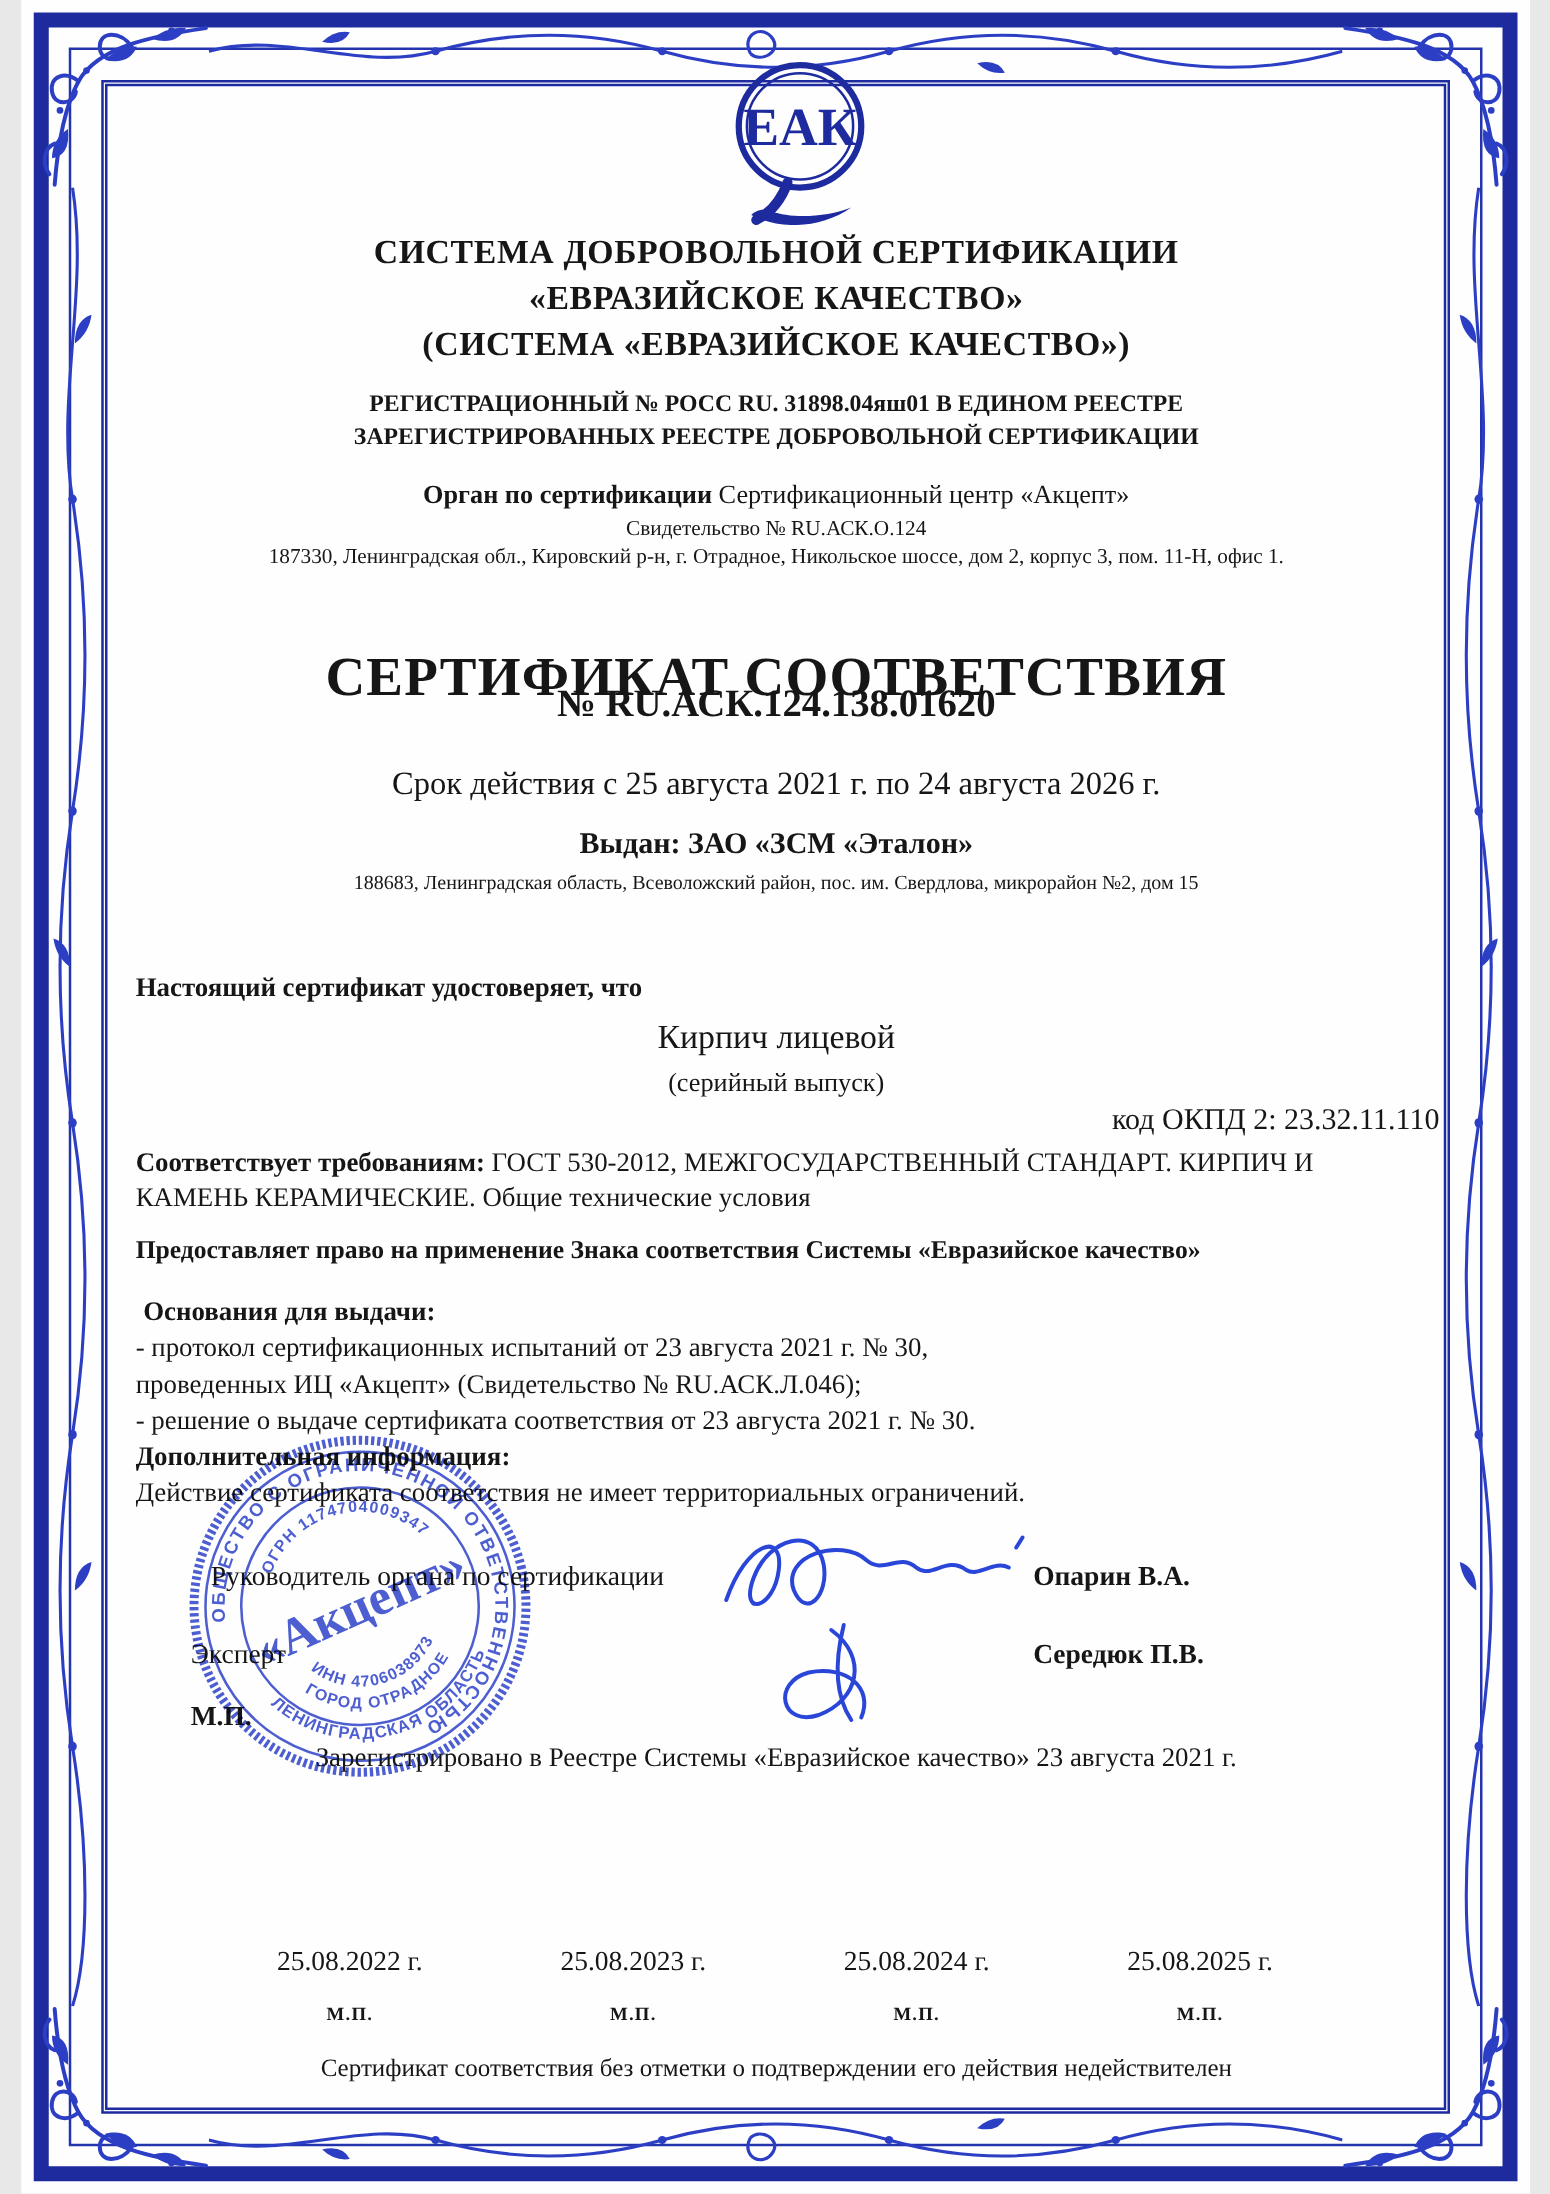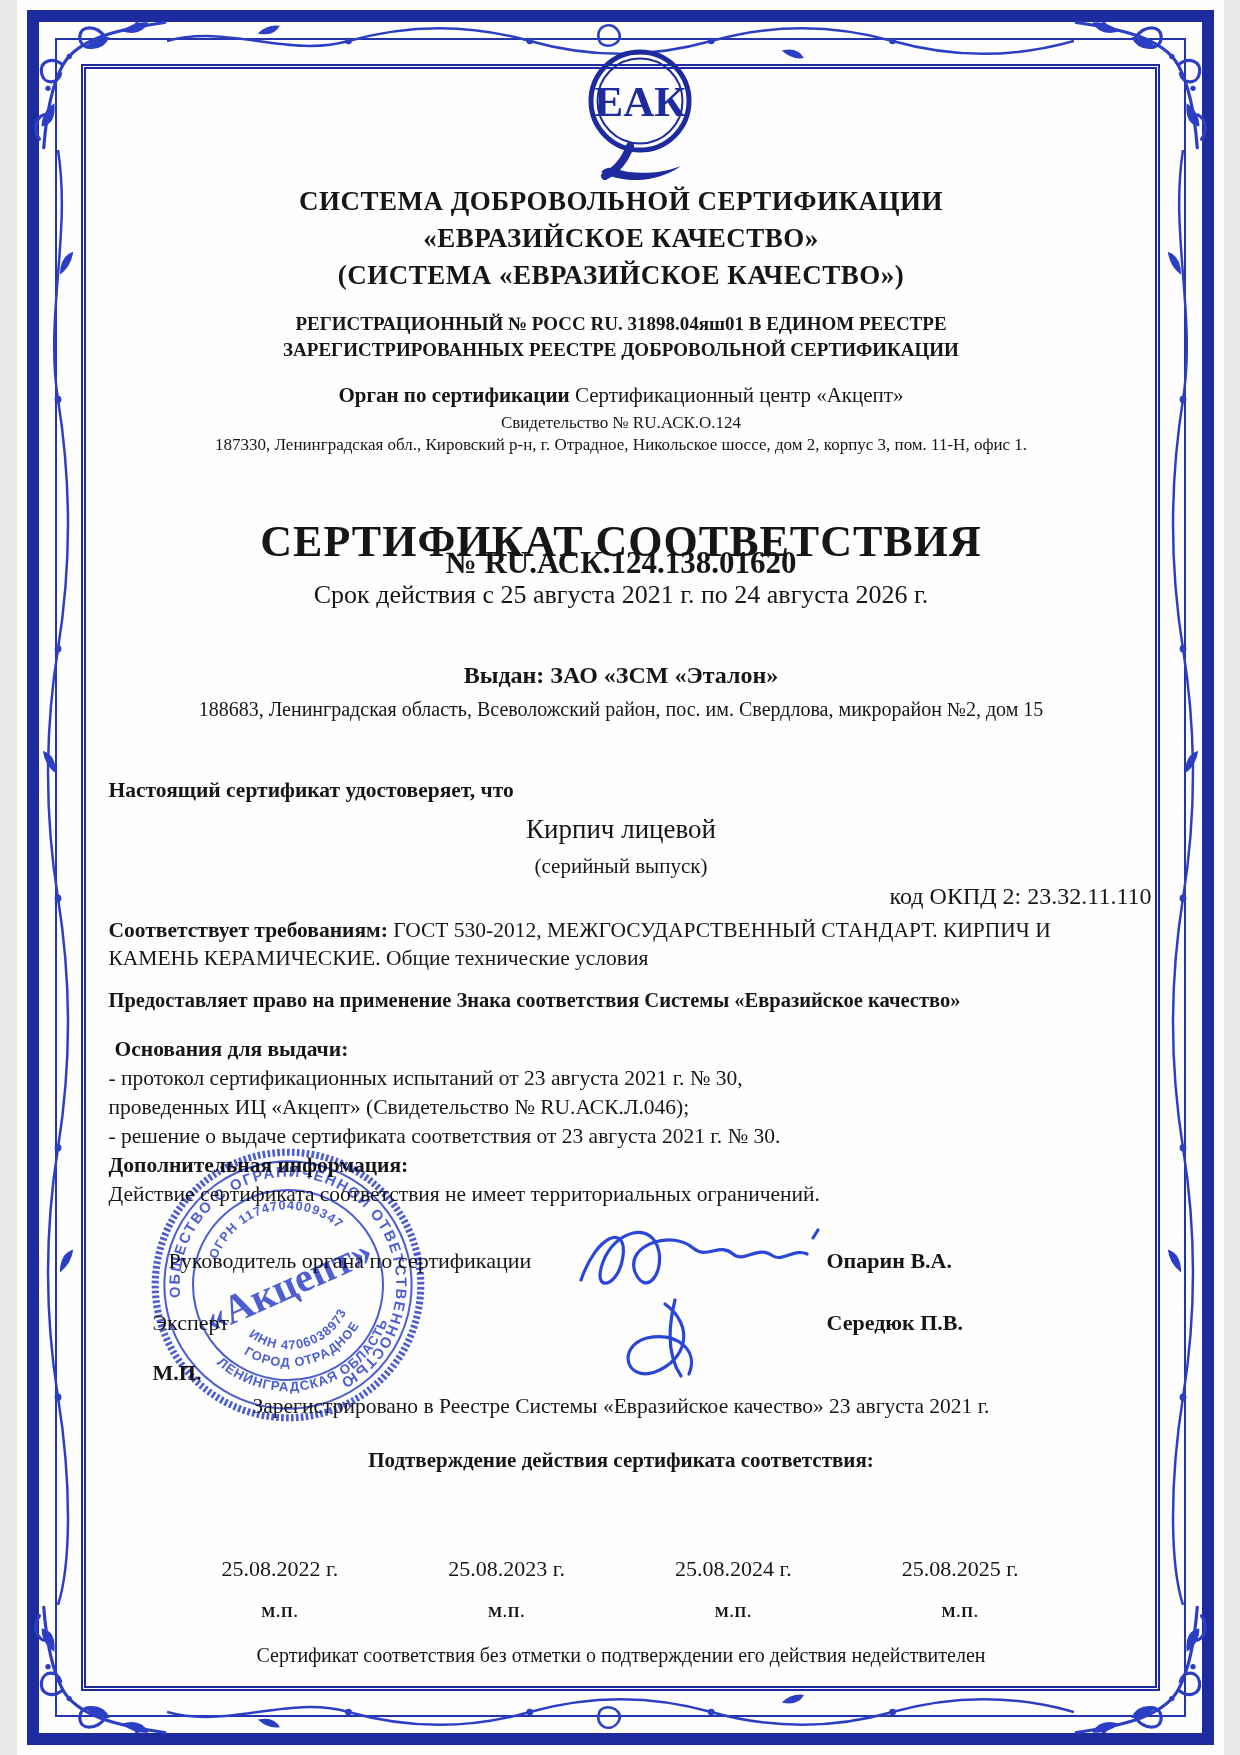--- a/index.html
+++ b/index.html
@@ -36,21 +36,21 @@
   .logo svg{width:100%;height:100%;display:block;}
   
   .t-title{font-size:27px;font-weight:700;line-height:37px;letter-spacing:.5px;}
   .t-reg{font-size:19px;font-weight:700;line-height:26px;}
   .t-organ{font-size:21px;}
   .t-small{font-size:17px;line-height:22px;}
   .t-cert{font-size:44px;font-weight:700;letter-spacing:1px;}
   .t-num{font-size:31px;font-weight:700;}
   .t-valid{font-size:26px;}
   .t-issued{font-size:24px;font-weight:700;}
-  .t-issaddr{font-size:20px;}
+  .t-issaddr{font-size:16px;}
   .t-body{font-size:21.5px;line-height:28px;}
   .t-okpd{font-size:24px;font-family:Liberation Serif, serif;}
   .sig-label{font-size:22px;}
   .sig-name{font-size:22px;font-weight:700;}
   
   .sig-svg{position:absolute;left:552px;top:1208px;width:270px;height:170px;color:#2a46d8;}
   .sig-svg svg{width:100%;height:100%;display:block;}
   .stamp{position:absolute;left:128px;top:1142px;width:286px;height:286px;
          transform:rotate(-14deg);opacity:.88;mix-blend-mode:multiply;color:#3448cc;}
   .stamp svg{width:100%;height:100%;display:block;}
@@ -231,21 +231,21 @@
 
   <div class="blk center t-organ" style="top:383px;">
     <span class="bold">Орган по сертификации</span>
     <span>Сертификационный центр «Акцепт»</span>
   </div>
   <div class="blk center t-small" style="top:412px;">Свидетельство № RU.АСК.О.124</div>
   <div class="blk center t-small" style="top:434px;">187330, Ленинградская обл., Кировский р-н, г. Отрадное, Никольское шоссе, дом 2, корпус 3, пом. 11-Н, офис 1.</div>
 
   <div class="blk center t-cert" style="top:516px;">СЕРТИФИКАТ СООТВЕТСТВИЯ</div>
   <div class="blk center t-num" style="top:545px;">№ RU.АСК.124.138.01620</div>
-  <div class="blk center t-valid" style="top:580px;">Срок действия с 25 августа 2021 г. по 24 августа 2026 г.</div>
+  <div class="blk center t-valid" style="top:612px;">Срок действия с 25 августа 2021 г. по 24 августа 2026 г.</div>
 
   <div class="blk center t-issued" style="top:662px;">
     <span>Выдан:</span>
     <span>ЗАО «ЗСМ «Эталон»</span>
   </div>
   <div class="blk center t-issaddr" style="top:698px;">188683, Ленинградская область, Всеволожский район, пос. им. Свердлова, микрорайон №2, дом 15</div>
 
   <div class="blk t-body bold" style="top:776px;">Настоящий сертификат удостоверяет, что</div>
   <div class="blk center" style="top:814px;font-size:27px;">Кирпич лицевой</div>
   <div class="blk center" style="top:854px;font-size:21px;">(серийный выпуск)</div>
@@ -310,21 +310,20 @@
         <text font-size="13" font-weight="bold" letter-spacing="1">
           <textPath href="#stpReg" startOffset="50%" text-anchor="middle">ЛЕНИНГРАДСКАЯ ОБЛАСТЬ</textPath>
         </text>
         <text x="140" y="153" text-anchor="middle" font-size="40" font-weight="bold" font-family="Liberation Serif, DejaVu Serif, serif" transform="rotate(-10 140 140)">«Акцепт»</text>
       </g>
     </svg>
   </div>
 
   <div class="blk center" style="top:1394px;font-size:21.5px;">Зарегистрировано в Реестре Системы «Евразийское качество» 23 августа 2021 г.</div>
 
-  <div class="blk center bold" style="top:1448px;font-size:21px;">Подтверждение действия сертификата соответствия:</div>
 
   <div class="dates-row" style="top:1556px;">
     <div class="date-cell">25.08.2022 г.</div>
     <div class="date-cell">25.08.2023 г.</div>
     <div class="date-cell">25.08.2024 г.</div>
     <div class="date-cell">25.08.2025 г.</div>
   </div>
   <div class="dates-row" style="top:1604px;">
     <div class="mp-cell">М.П.</div>
     <div class="mp-cell">М.П.</div>

